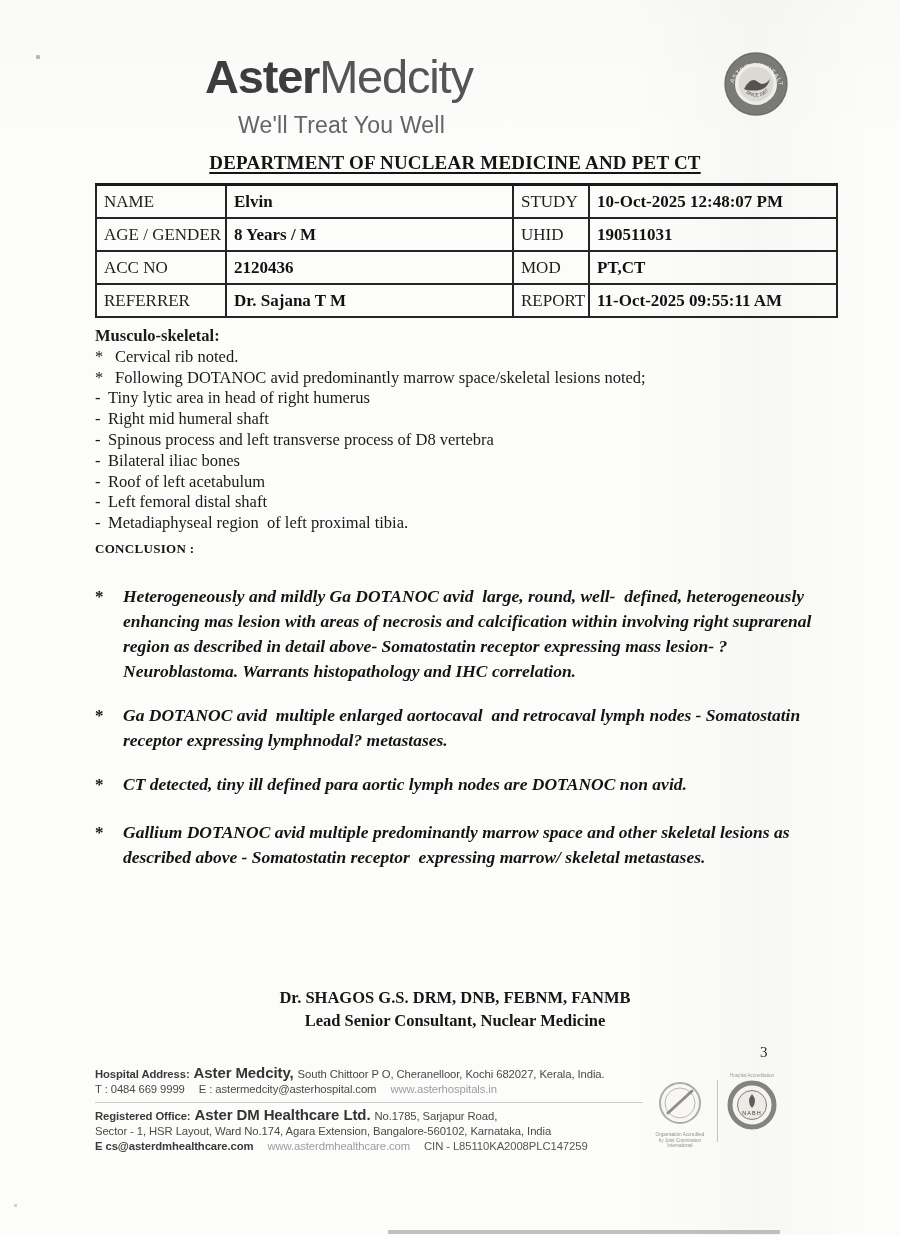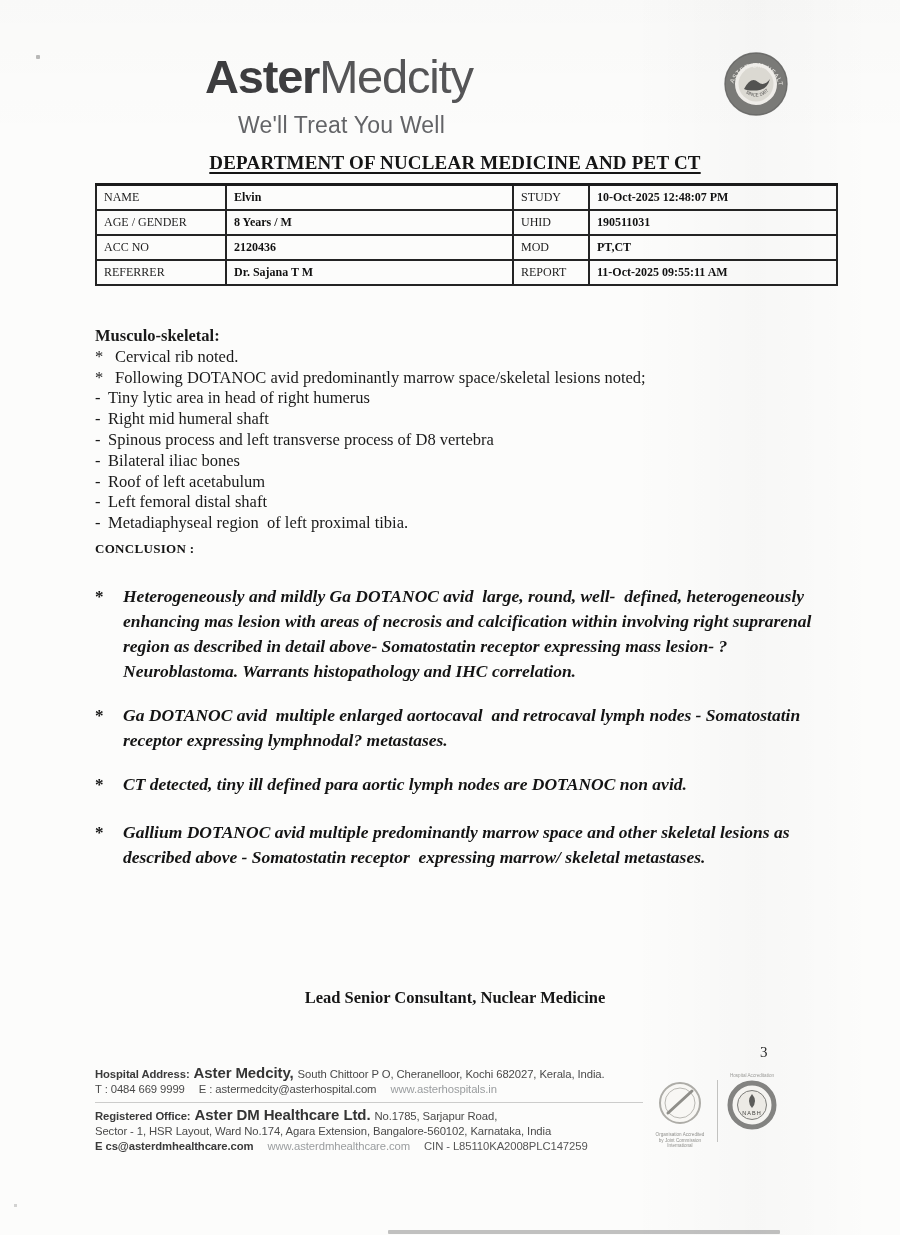--- a/index.html
+++ b/index.html
@@ -19,21 +19,21 @@
   .logo-line { position:absolute; left:205px; top:53px; font-family:"Liberation Sans", sans-serif; font-size:47px; letter-spacing:-1.2px; line-height:1; }
   .logo-primary { font-weight:bold; color:#3d3d3f; }
   .logo-secondary { font-weight:normal; color:#555557; }
   .tagline { position:absolute; left:238px; top:112px; font-family:"Liberation Sans", sans-serif; font-size:23px; color:#636467; letter-spacing:0.2px; }
   .corp-seal { position:absolute; left:722px; top:50px; width:68px; height:68px; opacity:0.9; }
   .dept-title { position:absolute; left:0; top:152px; width:910px; text-align:center; font-size:19px; font-weight:bold; letter-spacing:0.2px;
     text-decoration:underline; text-underline-offset:3px; text-decoration-thickness:2px; color:#151515; }
 
   
   .ptable { position:absolute; left:95px; top:183px; width:741px; border-collapse:collapse; table-layout:fixed; }
-  .ptable td { border:2px solid #242424; height:25px; padding:1px 7px 0 7px; font-size:12px; vertical-align:middle; white-space:nowrap; overflow:hidden; }
+  .ptable td { border:2px solid #242424; height:33px; padding:1px 7px 0 7px; font-size:17px; vertical-align:middle; white-space:nowrap; overflow:hidden; }
   .ptable { border-top:3px solid #1b1b1b; }
   .ptable .c1 { width:130px; }
   .ptable .c2 { width:287px; }
   .ptable .c3 { width:76px; }
   .ptable .c4 { width:248px; }
   .ptable .lbl { font-weight:normal; color:#1d1d1d; }
   .ptable .val { font-weight:bold; color:#121212;margin-top:29px; }
 
   
   .findings { position:absolute; left:95px; top:326px; width:650px; font-size:16.5px; line-height:20.8px; color:#1a1a1a; }
@@ -187,20 +187,21 @@
       <span class="c-star">*</span>
       <span class="c-text">CT detected, tiny ill defined para aortic lymph nodes are DOTANOC non avid.</span>
     </div>
     <div class="c-item">
       <span class="c-star">*</span>
       <span class="c-text">Gallium DOTANOC avid multiple predominantly marrow space and other skeletal lesions as described above - Somatostatin receptor  expressing marrow/ skeletal metastases.</span>
     </div>
   </div>
 
   <div class="signature">
+    <div>Dr. SHAGOS G.S. DRM, DNB, FEBNM, FANMB</div>
     <div>Lead Senior Consultant, Nuclear Medicine</div>
   </div>
 
   <div class="page-number">3</div>
 
   <div class="footer">
     <div>
       <span class="seg b">Hospital Address:</span><span class="seg name">Aster Medcity,</span><span class="seg">South Chittoor P O, Cheranelloor, Kochi 682027, Kerala, India.</span>
     </div>
     <div>

